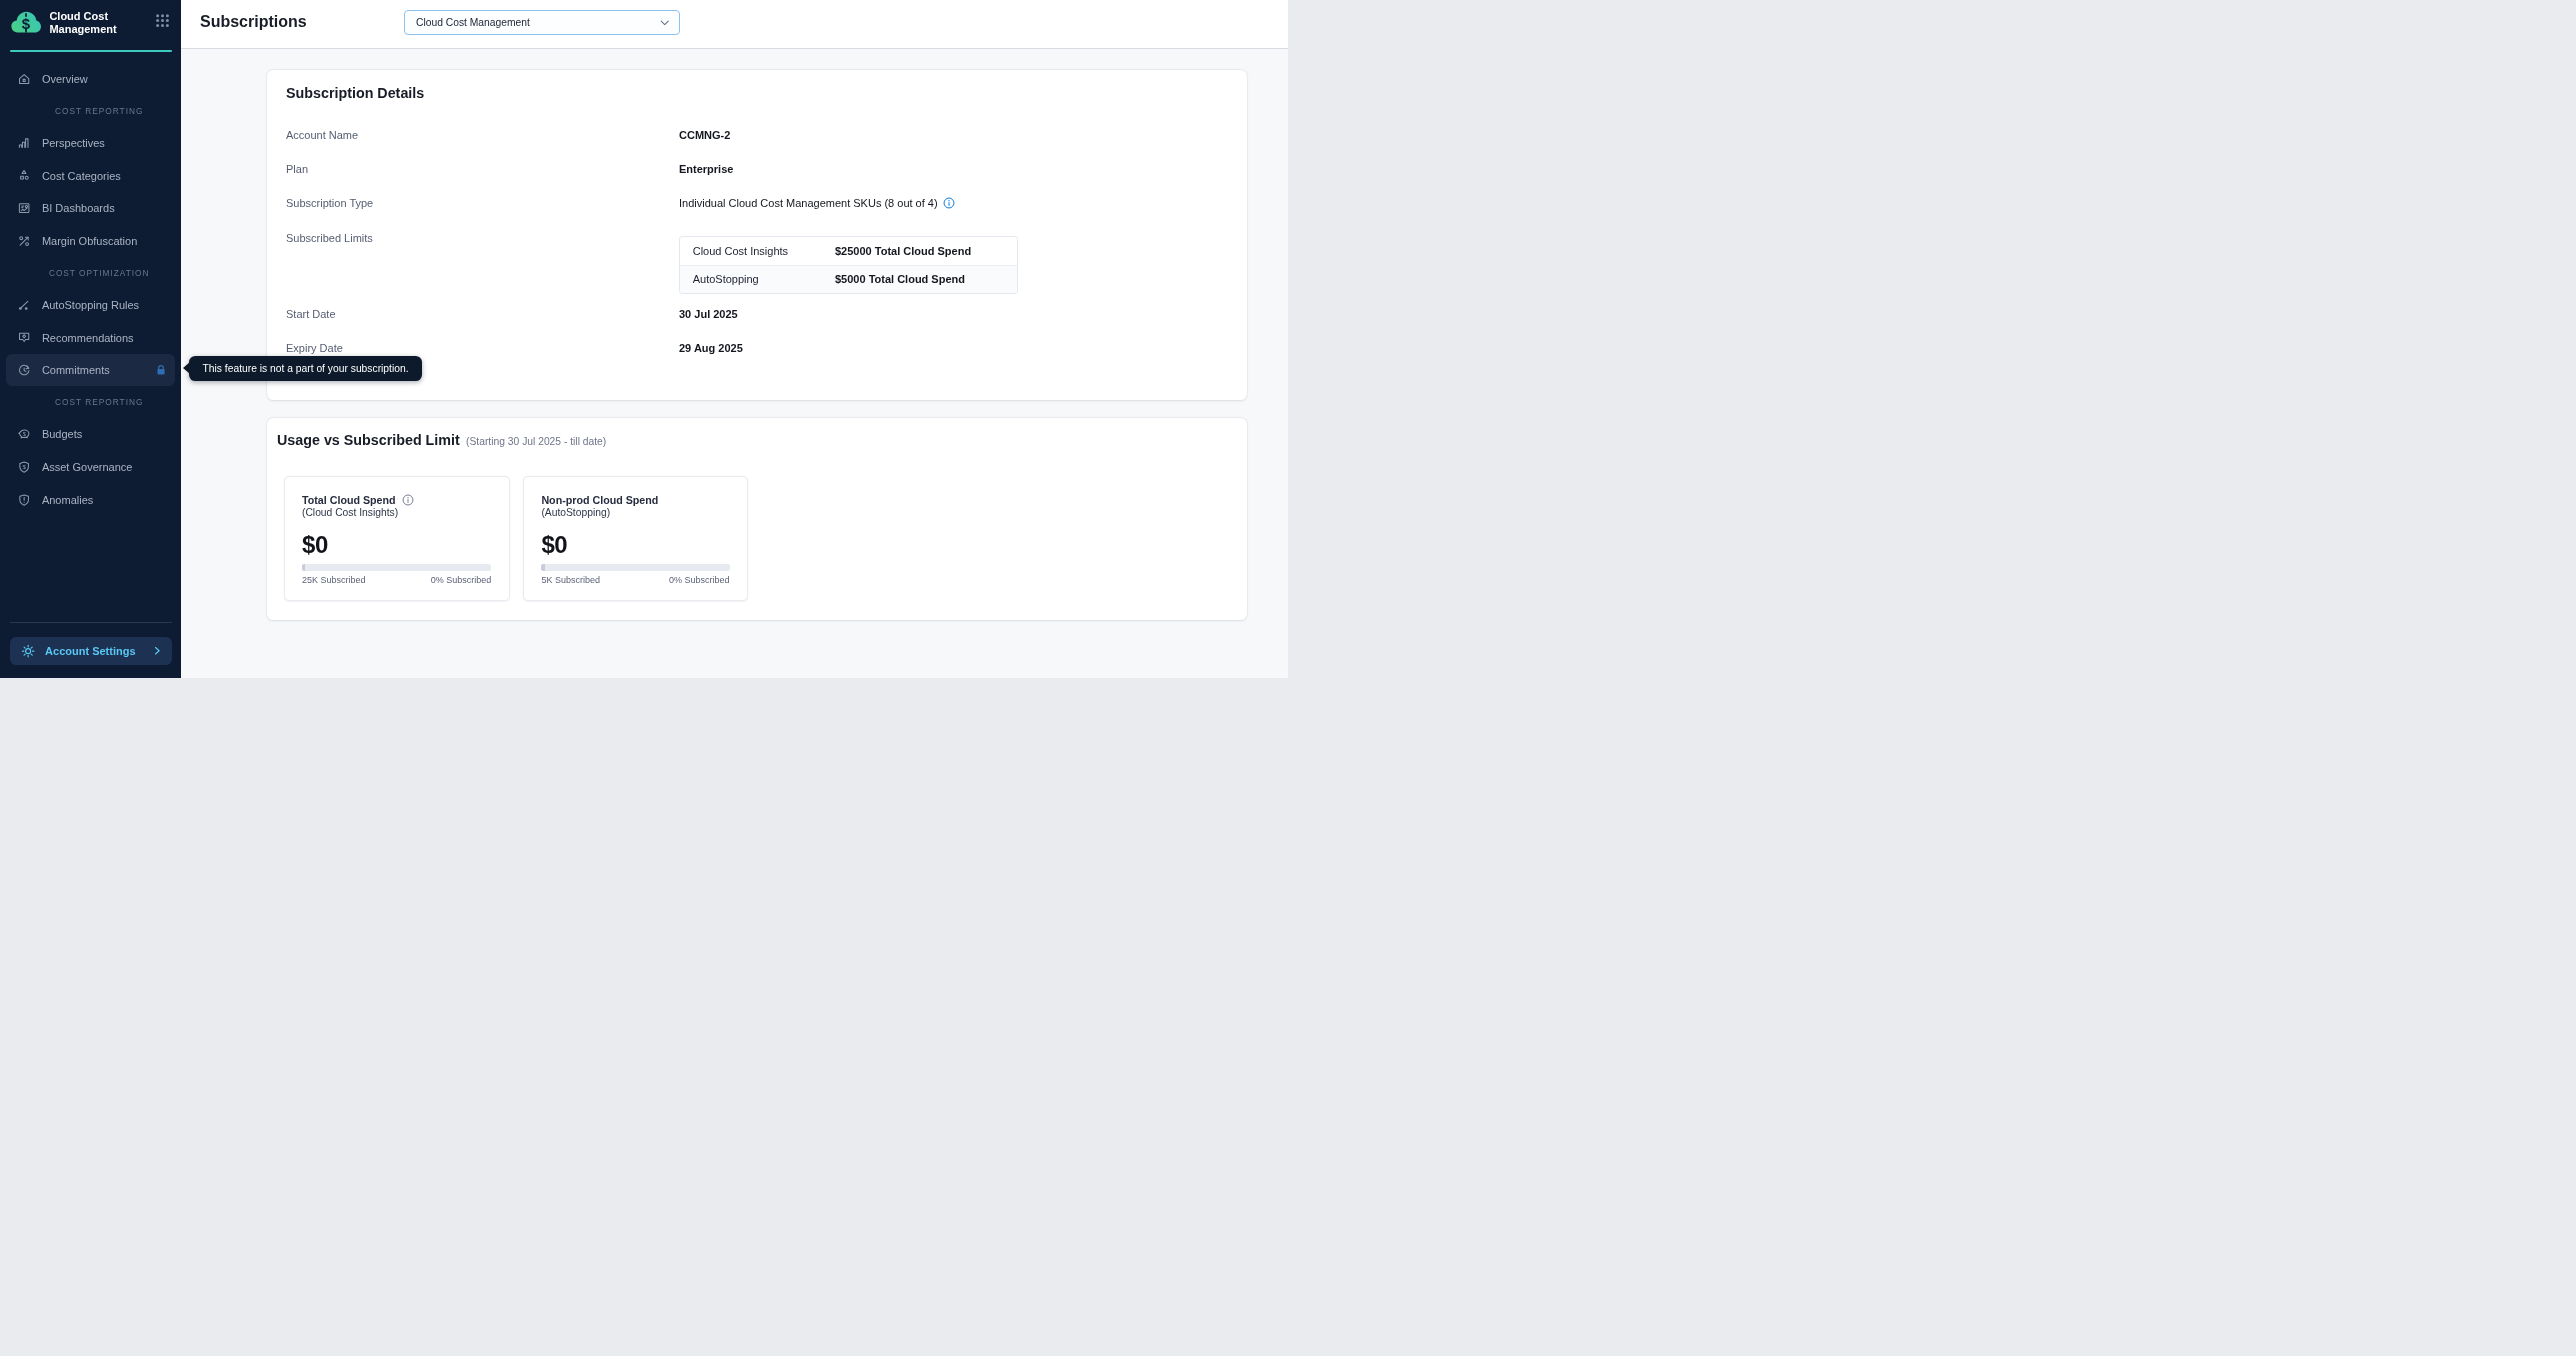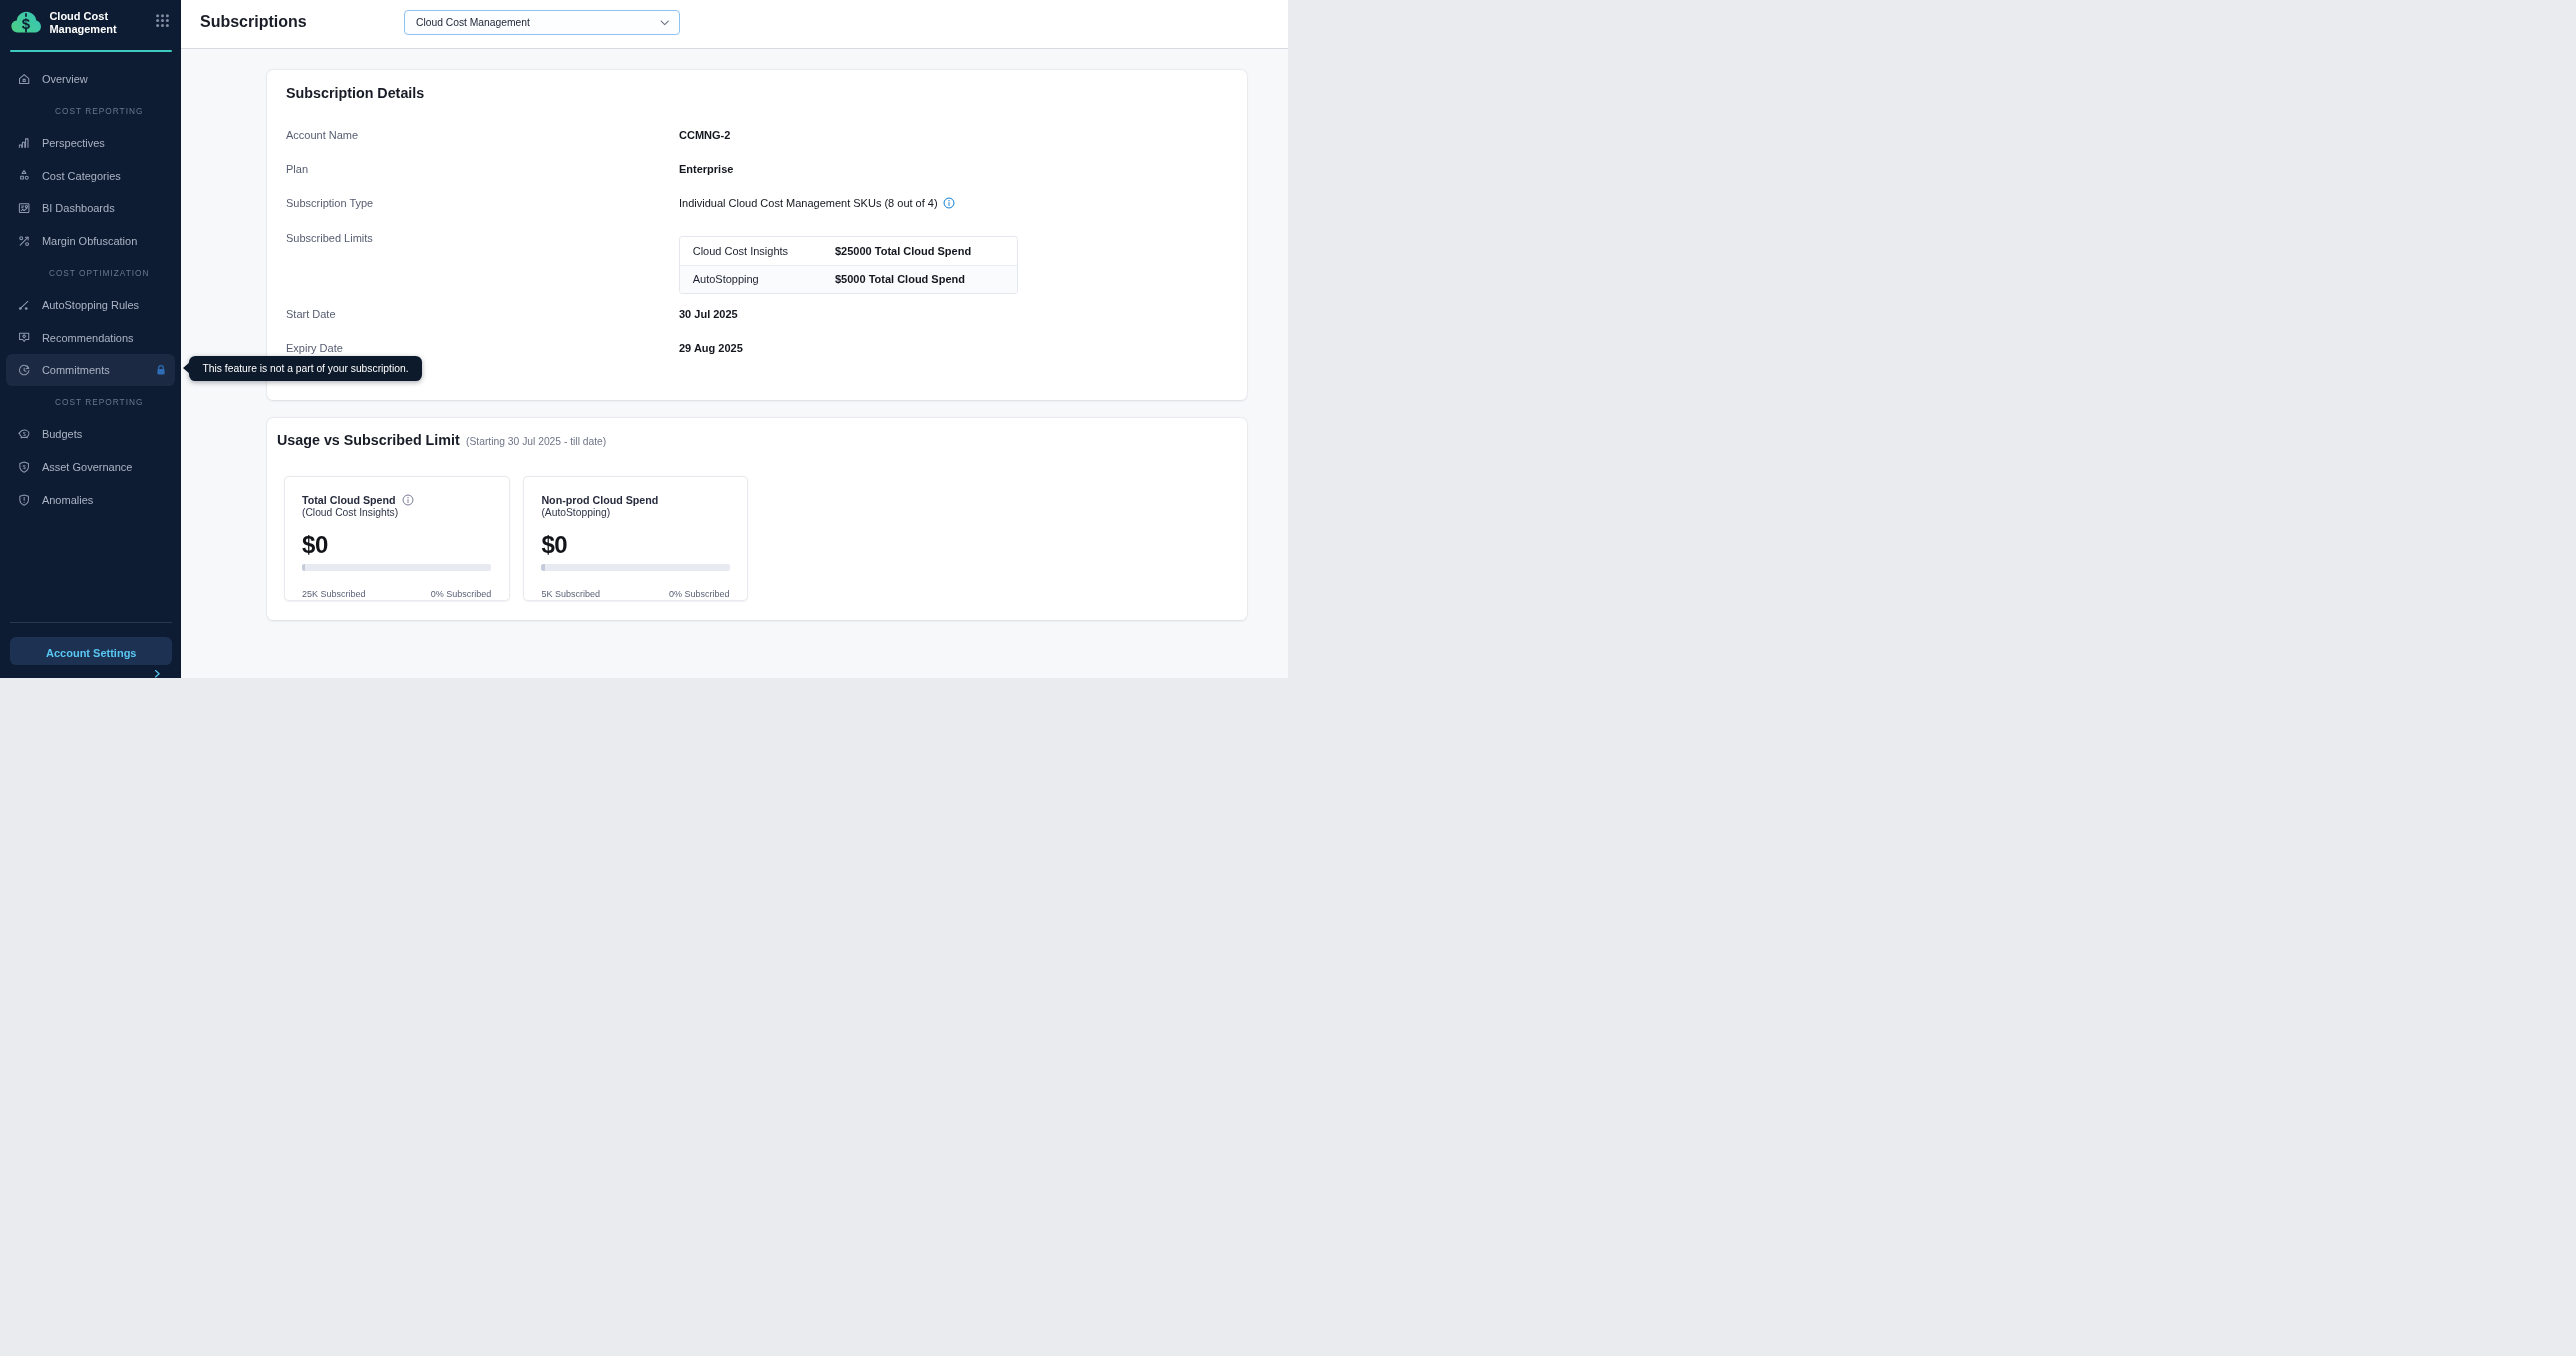--- a/index.html
+++ b/index.html
@@ -16,21 +16,21 @@
   .logo-text{flex:1;color:#ffffff;font-weight:bold;font-size:11px;line-height:1.18;padding-top:1.6px;}
   .grid-icon{flex:0 0 auto;margin-top:4px;cursor:pointer;}
   .accent-line{height:2.4px;margin:2.4px 9.5px 0 9.5px;background:#3dcbc0;border-radius:1.6px;}
   .nav{flex:1;padding-top:11px;overflow:hidden;}
   .nav-item{display:flex;align-items:center;gap:10.3px;height:32px;margin:0 6.3px 0.8px 6.3px;padding:0 8px 0 11px;border-radius:6.3px;color:#aab3c4;font-size:11px;cursor:pointer;}
   .nav-item .ic{flex:0 0 auto;}
   .nav-item.selected{background:#1b2942;}
   .nav-item .lock-wrap{margin-left:auto;display:flex;align-items:center;}
   .section-label{margin:9.5px 0 9.5px 0;padding-left:17.4px;height:12.7px;line-height:12.7px;font-size:8.3px;letter-spacing:1px;color:#6b7690;font-weight:500;text-align:center;}
   .sidebar-divider{height:0.8px;background:#2a3750;margin:19px 9.5px 0 9.5px;}
-  .account-settings{display:flex;align-items:center;gap:10.3px;height:28.5px;margin:14.3px 9.5px 0 9.5px;padding:0 9.5px 0 11px;border-radius:6.3px;background:#1d3152;color:#59c7f3;font-size:11px;font-weight:bold;cursor:pointer;flex-direction:column;}
+  .account-settings{display:flex;align-items:center;gap:10.3px;height:28.5px;margin:14.3px 9.5px 0 9.5px;padding:0 9.5px 0 11px;border-radius:6.3px;background:#1d3152;color:#59c7f3;font-size:11px;font-weight:bold;cursor:pointer;}
   .account-settings .chev{margin-left:auto;display:flex;align-items:center;}
   
   .main-header{position:absolute;left:181px;top:0;right:0;height:49px;background:#ffffff;border-bottom:0.8px solid #d8dbe2;}
   .page-title{position:absolute;left:19px;top:12.7px;font-size:16px;font-weight:bold;color:#191d27;}
   .module-select{position:absolute;left:223px;top:10.3px;width:276px;height:24.6px;background:#fdfeff;border:0.8px solid #8ec2f0;border-radius:4px;display:flex;align-items:center;padding:0 9.5px 0 11px;cursor:pointer;}
   .module-select .sel-text{font-size:10.3px;color:#20293a;flex:1;}
   .content{position:absolute;left:181px;top:49px;right:0;bottom:0;background:#f7f8fa;}
   .card{position:absolute;background:#ffffff;border-radius:6.3px;box-shadow:0 0.8px 2.4px rgba(20,30,50,0.10),0 0 0 0.8px rgba(20,30,50,0.03);}
   .card1{left:86px;top:20.6px;width:980px;height:330px;}
   .card2{left:86px;top:369px;width:980px;height:202px;}
@@ -48,21 +48,21 @@
   .usage-heading .h{font-size:14.3px;font-weight:bold;color:#181c26;}
   .usage-heading .sub{font-size:10.3px;color:#6f7589;}
   .usage-card{position:absolute;top:58px;height:125px;background:#fff;border:0.8px solid #e8eaef;border-radius:4.8px;box-shadow:0 0.8px 1.6px rgba(20,30,50,0.06);}
   .usage-card.a{left:16.6px;width:226px;}
   .usage-card.b{left:256px;width:225px;}
   .uc-title{position:absolute;left:17.4px;top:16.6px;font-size:10.7px;font-weight:bold;color:#262b3d;display:flex;align-items:center;gap:6px;}
   .uc-sub{position:absolute;left:17.4px;top:30px;font-size:10.3px;color:#31364a;}
   .uc-value{position:absolute;left:17.4px;top:54px;font-size:24px;font-weight:800;color:#121419;letter-spacing:-0.4px;}
   .uc-bar{position:absolute;left:17.4px;right:17.4px;top:87px;height:7.1px;background:#e8eaf1;border-radius:2px;overflow:hidden;}
   .uc-bar .fill{position:absolute;left:0;top:0;bottom:0;width:3.2px;background:#c7ccdb;border-radius:2px 0 0 2px;}
-  .uc-captions{position:absolute;left:17.4px;right:17.4px;top:112px;display:flex;justify-content:space-between;font-size:9px;color:#5b6277;}
+  .uc-captions{position:absolute;left:17.4px;right:17.4px;top:98px;display:flex;justify-content:space-between;font-size:9px;color:#5b6277;}
   
   .tooltip{position:absolute;left:8px;top:307px;height:25px;background:#0d1a2b;color:#fff;border-radius:6.3px;display:flex;align-items:center;padding:0 13.5px;font-size:10.3px;white-space:nowrap;box-shadow:0 1.6px 4.8px rgba(10,20,40,0.35);z-index:50;}
   .tooltip .arrow{position:absolute;left:-6.3px;top:50%;margin-top:-6.3px;width:0;height:0;border-top:6.3px solid transparent;border-bottom:6.3px solid transparent;border-right:7.1px solid #0d1a2b;}
 </style>
 </head>
 <body>
 
 <div class="app">
 
   <aside class="sidebar">

